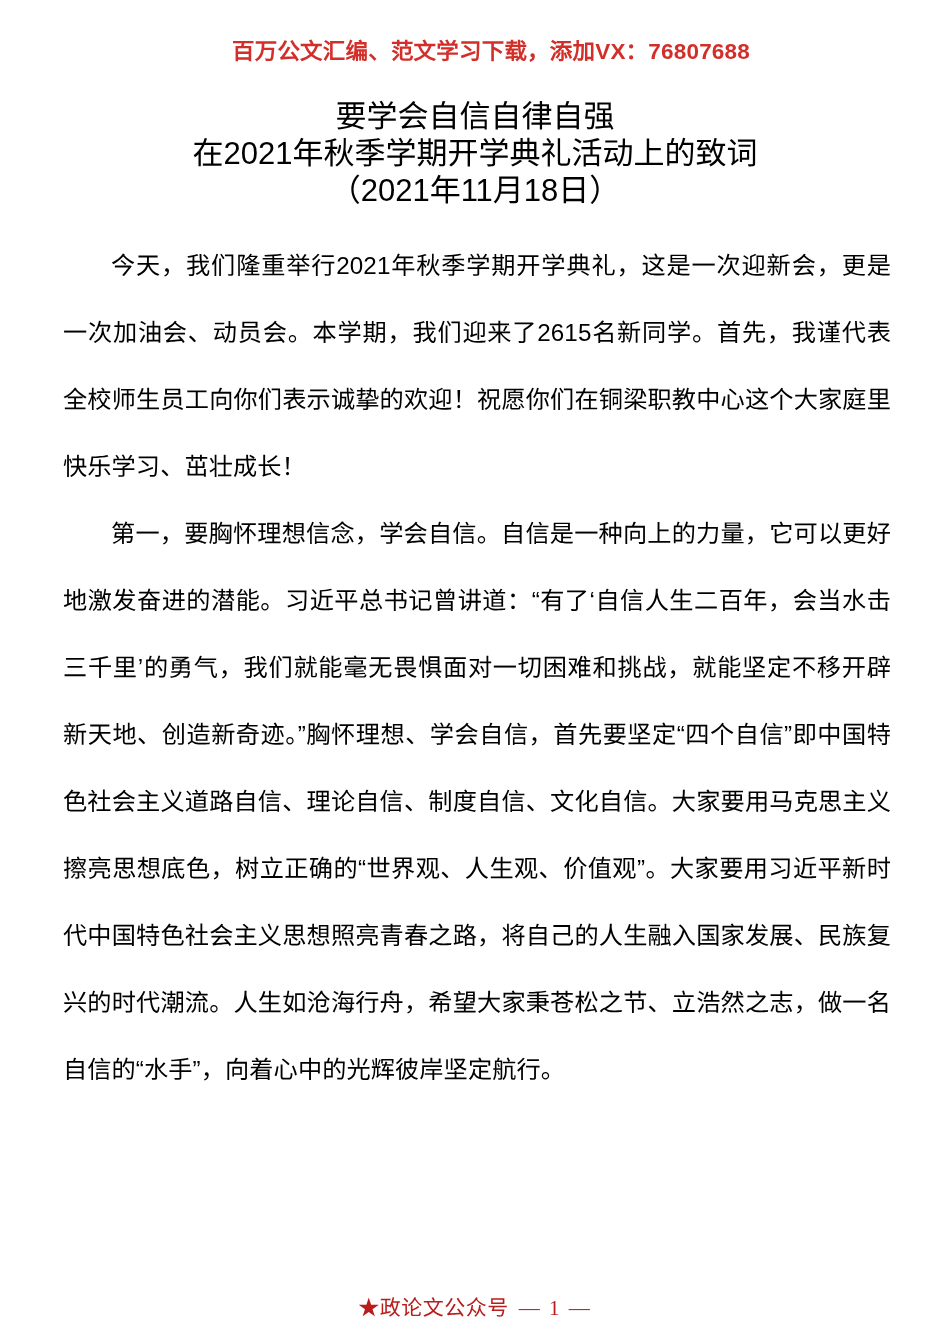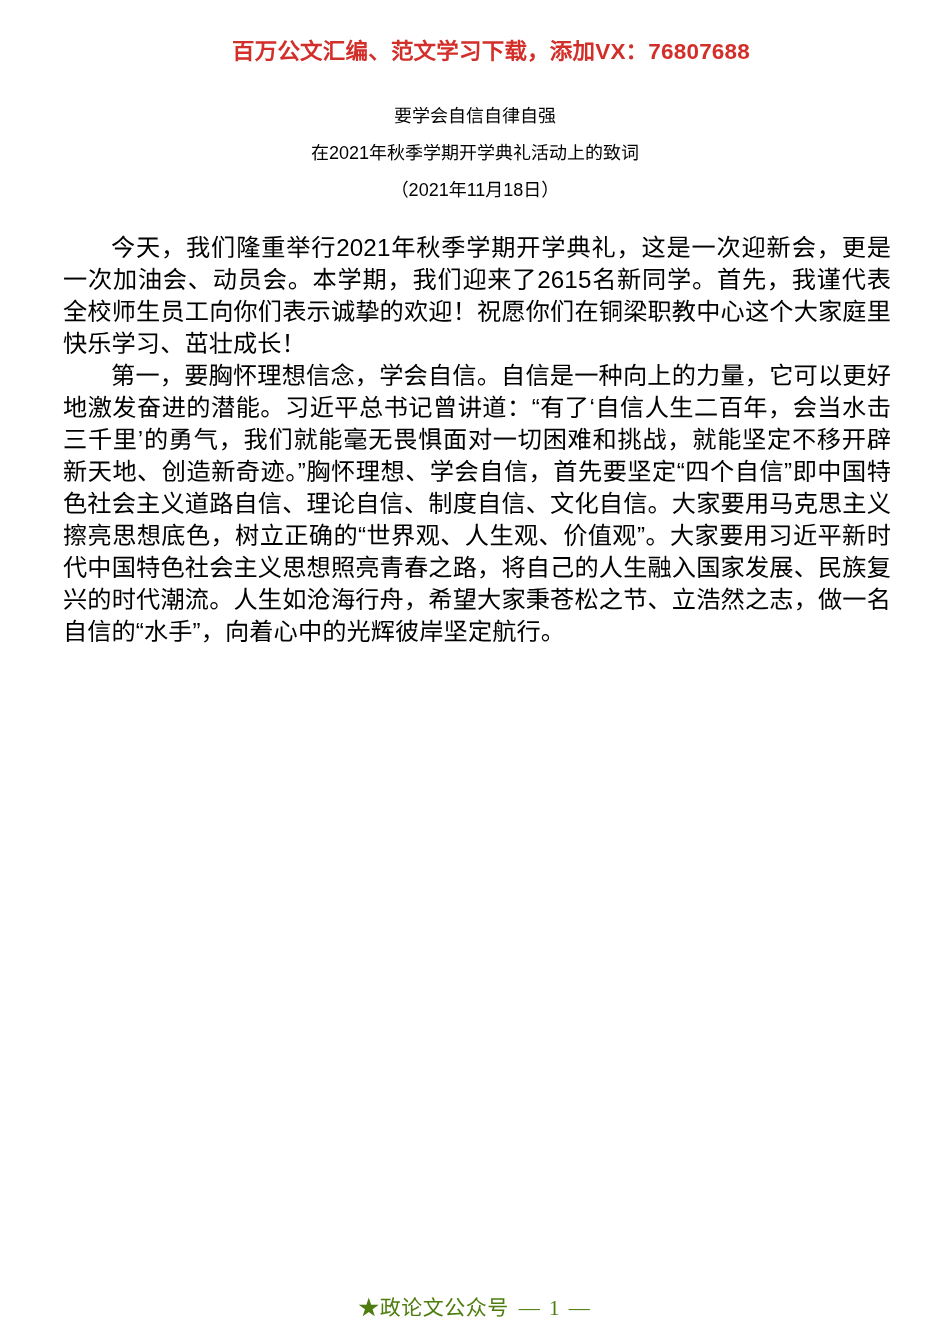--- a/index.html
+++ b/index.html
@@ -46,38 +46,38 @@
   
   .doc-title-block {
     position: absolute;
     top: 98px;
     left: 0;
     width: 950px;
     text-align: center;
   }
   .doc-title-line {
     font-family: "Liberation Sans", "DejaVu Sans", sans-serif;
-    font-size: 18px;
+    font-size: 31px;
     font-weight: 400;
     line-height: 37px;
     color: #000;
     white-space: nowrap;
   }
 
   
   .doc-body {
     position: absolute;
     top: 232px;
     left: 63px;
     width: 828px;
   }
   .para {
     font-family: "Liberation Sans", "DejaVu Sans", sans-serif;
     font-size: 24.2px;
-    line-height: 32px;
+    line-height: 67px;
     color: #000;
     margin: 0;
     text-align: justify;
     text-justify: inter-character;
     letter-spacing: 0.1px;
     text-indent: 48px;
   }
   .para.no-indent {
     text-indent: 0;
   }
@@ -91,21 +91,21 @@
     position: absolute;
     left: 0;
     top: 1291px;
     width: 950px;
     text-align: center;
   }
   .footer-inner {
     display: inline-block;
     font-family: "Liberation Serif", "DejaVu Serif", serif;
     font-size: 21px;
-    color: #4d7c0f;
+    color: #b91c1c;
     white-space: nowrap;
   }
   .footer-mark { letter-spacing: 0.5px; }
   .footer-page { padding-left: 10px; letter-spacing: 2px; }
 </style>
 </head>
 <body>
 
 <div class="page">
 

